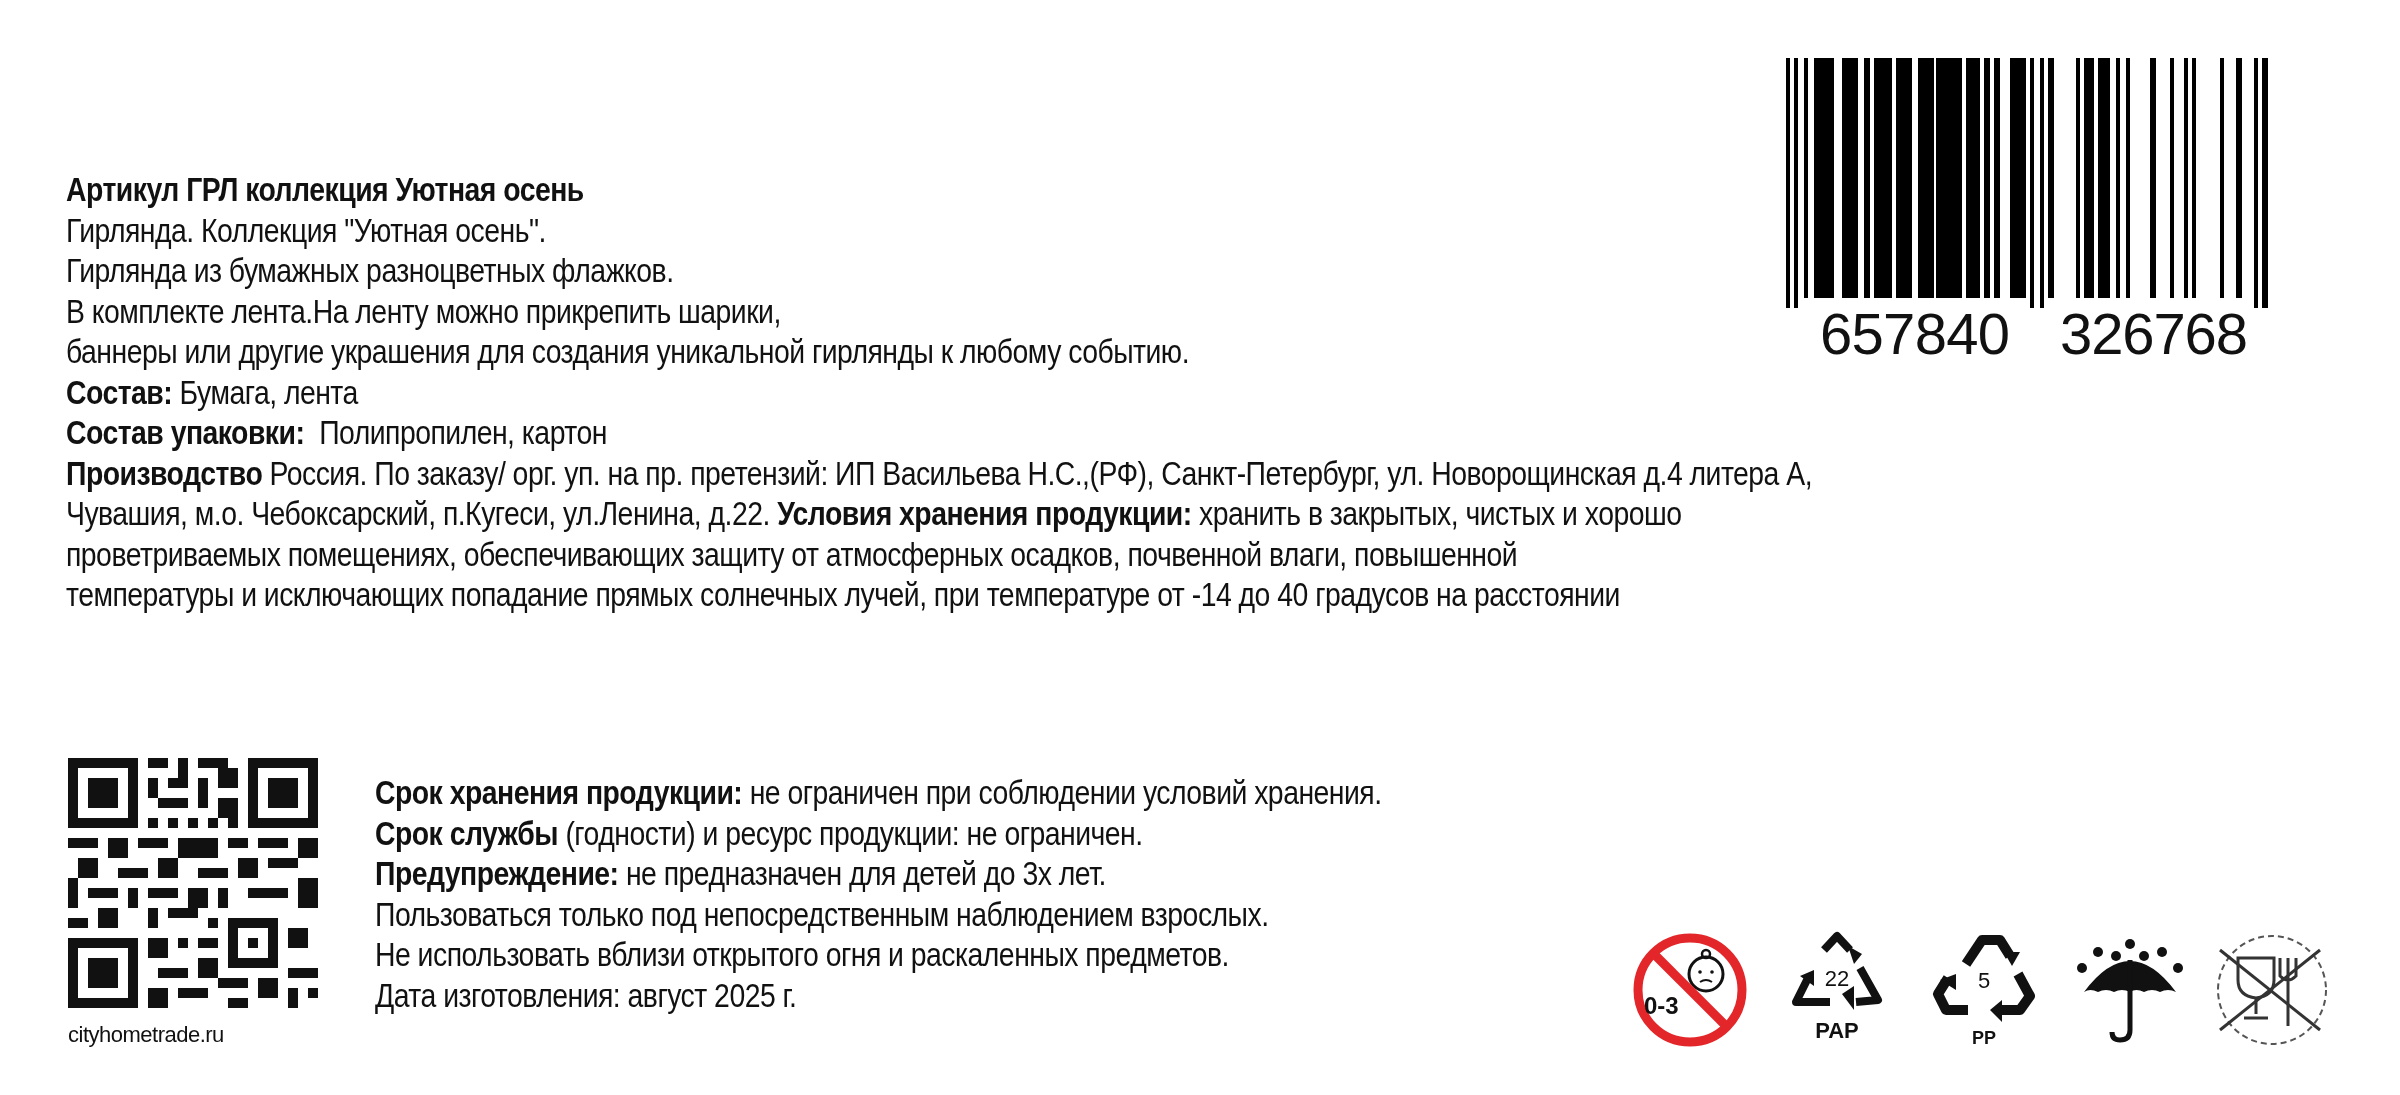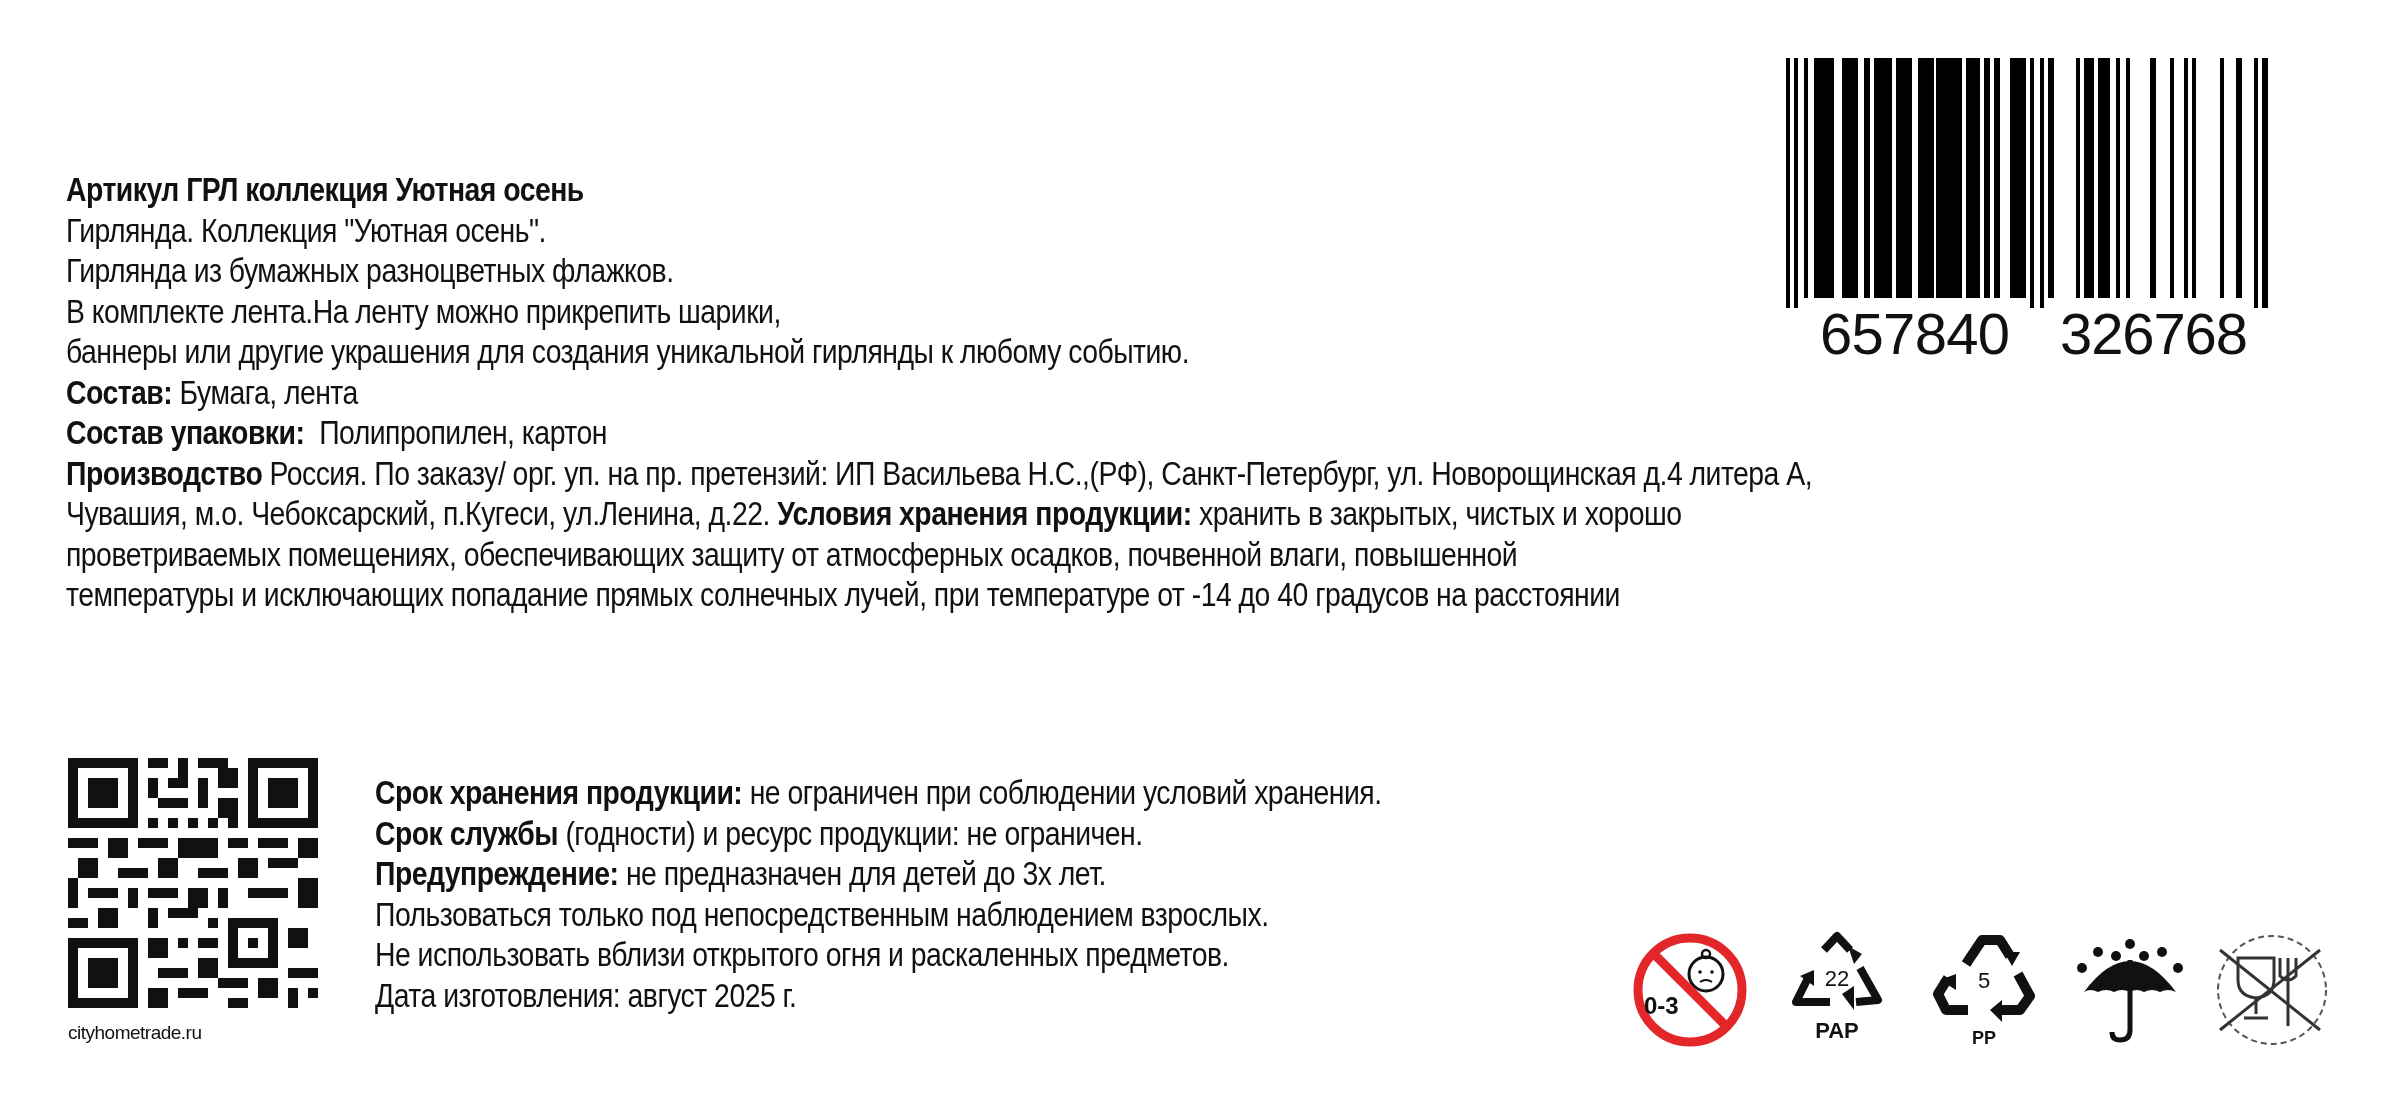--- a/index.html
+++ b/index.html
@@ -6,21 +6,21 @@
   body { width: 2400px; height: 1095px; position: relative; overflow: hidden;
          font-family: "Liberation Sans Narrow", "Liberation Sans", sans-serif; color: #111; }
   .label-text { position: absolute; left: 66px; top: 170px; width: 2300px;
                 font-size: 33px; line-height: 40.5px; letter-spacing: -0.6px; }
   .line { white-space: nowrap; display: block; transform-origin: left center; }
   .cond { display: inline-block; transform: scaleX(0.86); transform-origin: left center; white-space: nowrap; }
   b, .b { font-weight: bold; }
   .lower-text { position: absolute; left: 375px; top: 733px;
                 font-size: 33px; line-height: 40.5px; letter-spacing: -0.6px; margin-top: 40px; }
   .qr { position: absolute; left: 68px; top: 758px; width: 250px; height: 250px; }
-  .qr-caption { position: absolute; left: 68px; top: 1022px; font-size: 19px; letter-spacing: -0.5px; }
+  .qr-caption { position: absolute; left: 68px; top: 1022px; font-size: 22px; letter-spacing: -0.5px; }
   .barcode { position: absolute; left: 1784px; top: 58px; width: 560px; height: 300px; }
   .icons { position: absolute; left: 1630px; top: 930px; width: 740px; height: 140px; }
   .icon { position: absolute; top: 0; }
 </style>
 </head>
 <body>
 
 <div class="label-text">
   <span class="line"><span class="cond b">Артикул ГРЛ коллекция Уютная осень</span></span>
   <span class="line"><span class="cond">Гирлянда. Коллекция "Уютная осень".</span></span>

